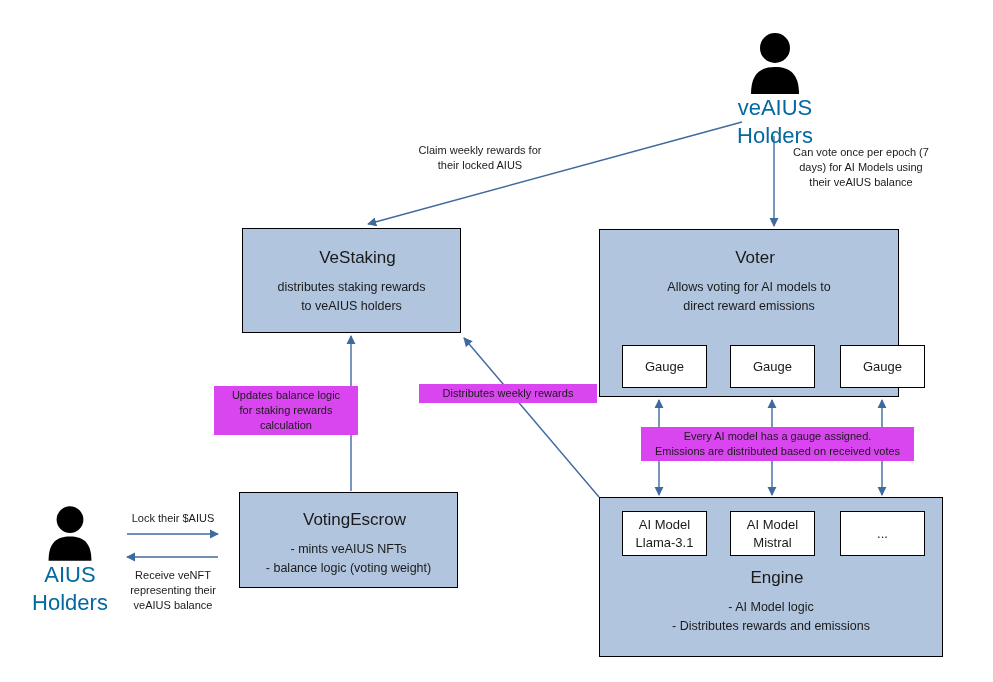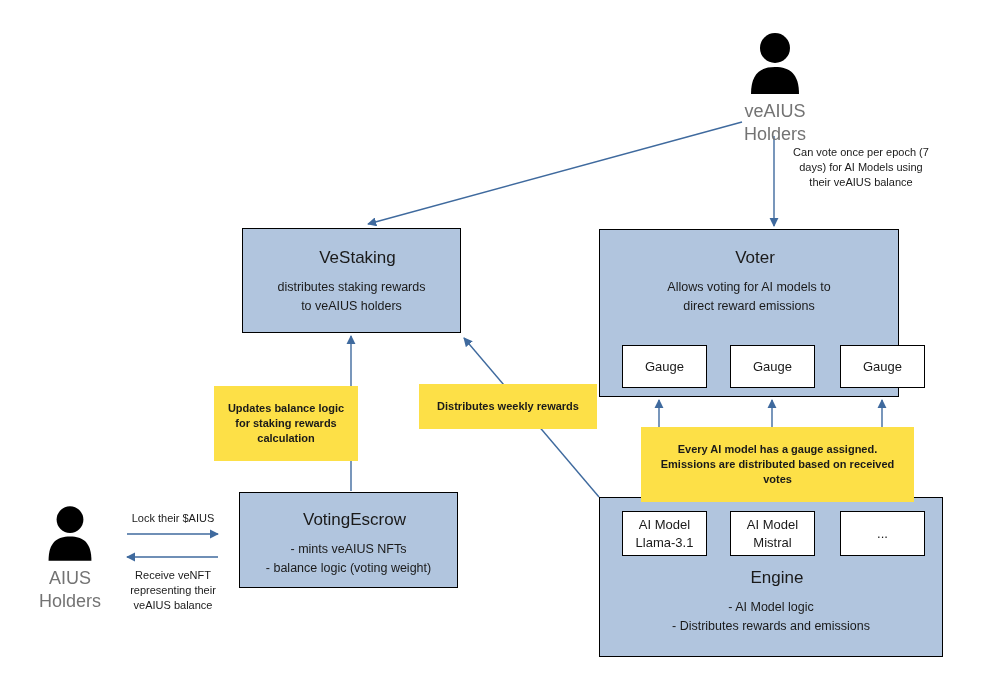--- a/index.html
+++ b/index.html
@@ -60,38 +60,36 @@
   }
   .actor {
     position: absolute;
     text-align: center;
   }
   .actor-icon {
     display: block;
     margin: 0 auto;
   }
   .actor-label {
-    font-size: 18px;
+    font-size: 22px;
     line-height: 1.25;
-    color: #737373;
-    margin-top: 6px;
+    color: #0369a1;
     white-space: pre-line;
   }
   .edge-label {
     position: absolute;
     font-size: 11px;
     line-height: 1.35;
     color: #1a1a1a;
     text-align: center;
     white-space: pre-line;
   }
   .edge-label.shaded {
-    background: #fde047;
-    padding: 15px 6px;
-    font-weight: bold;
+    background: #d946ef;
+    padding: 2px 6px;
   }
   .edge-label.plain {
     background: transparent;
   }
 </style>
 </head>
 <body>
 
 <div id="canvas">
 
@@ -176,20 +174,22 @@
     </div>
     <div class="subbox" style="left:130px; top:13px; width:85px; height:45px; white-space:pre-line;">
       <span style="white-space:pre-line;">AI Model
 Mistral</span>
     </div>
     <div class="subbox" style="left:240px; top:13px; width:85px; height:45px; white-space:pre-line;">
       <span style="white-space:pre-line;">...</span>
     </div>
   </div>
 
+  <div class="edge-label plain" style="left:380px; top:143px; width:200px;">Claim weekly rewards for
+their locked AIUS</div>
 
   <div class="edge-label plain" style="left:785px; top:145px; width:152px;">Can vote once per epoch (7
 days)  for AI Models using
 their veAIUS balance</div>
 
   <div class="edge-label shaded" style="left:214px; top:386px; width:132px;">Updates balance logic
 for staking rewards
 calculation</div>
 
   <div class="edge-label shaded" style="left:419px; top:384px; width:166px;">Distributes weekly rewards</div>

